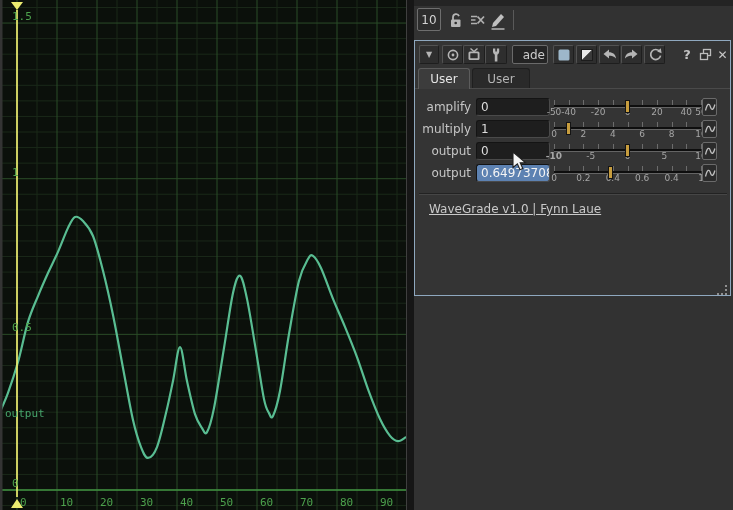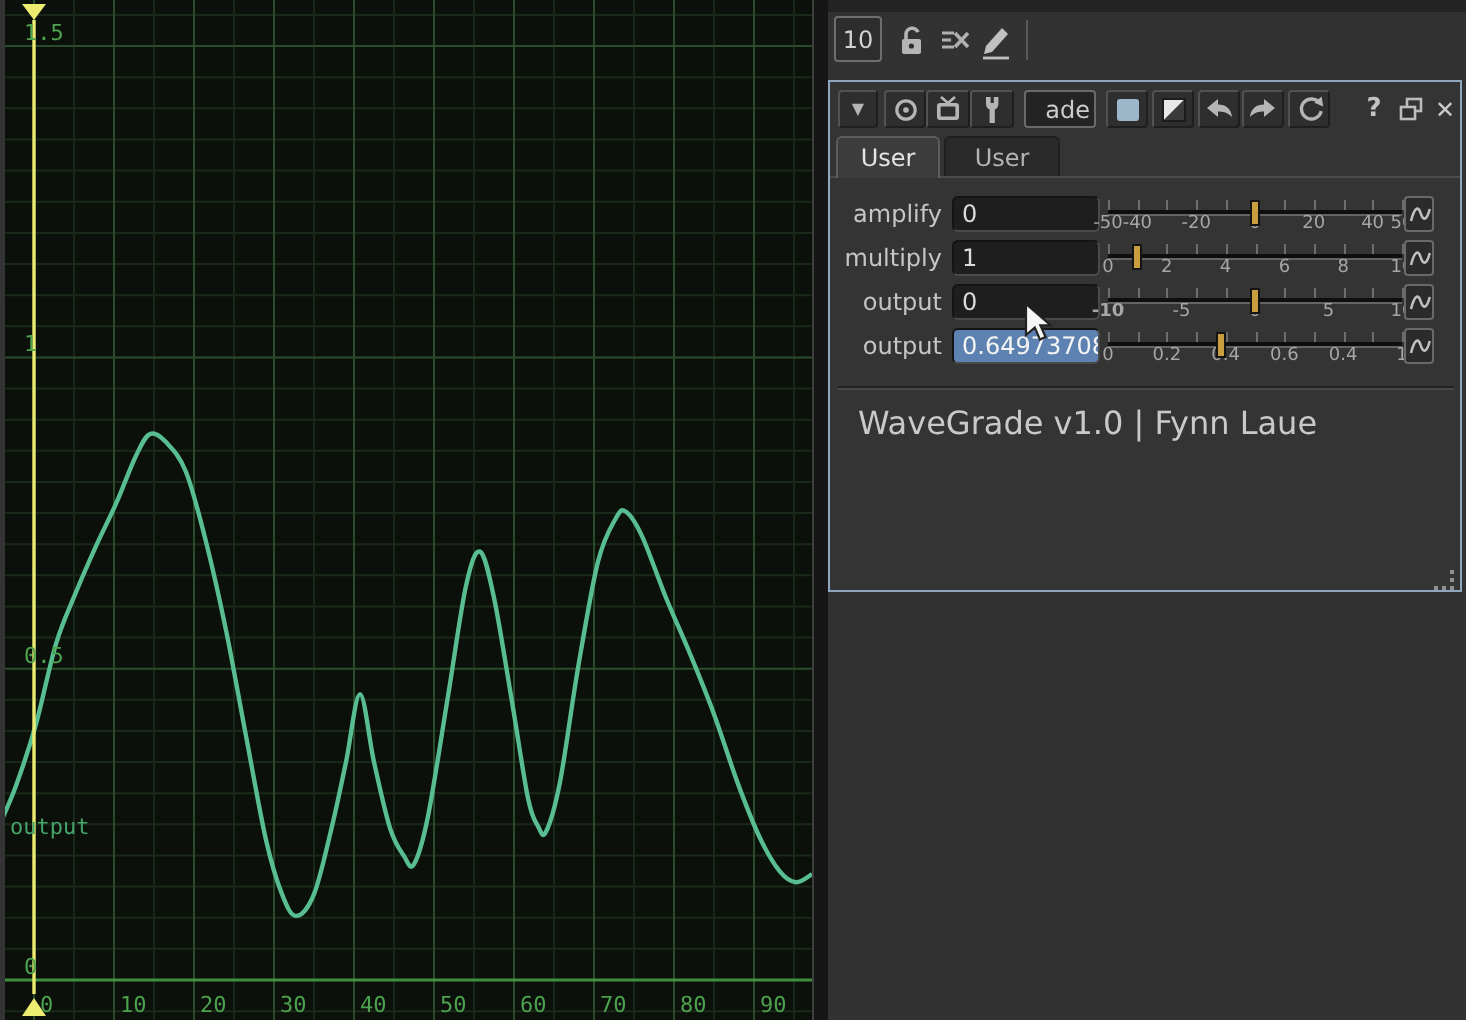--- a/index.html
+++ b/index.html
@@ -71,21 +71,21 @@
   .s-lbl{position:absolute;top:10px;font-size:9px;color:#a6a6a6;transform:translateX(-50%);white-space:nowrap;}
   .s-handle{position:absolute;top:3px;width:5px;height:13px;margin-left:-3px;background:#c79d3e;
       border:1px solid #141414;box-sizing:border-box;}
   .curve-btn{position:absolute;left:287px;top:1px;width:15px;height:18px;box-sizing:border-box;
       background:#2b2b2b;border:1px solid #6a6a6a;border-radius:2px;
       display:flex;align-items:center;justify-content:center;}
 
   
   #panel-divider{position:absolute;left:4px;top:152px;width:308px;height:0;
       border-top:1px solid #222222;border-bottom:1px solid #464646;}
-  #panel-footer{position:absolute;left:14px;top:161px;color:#c9c9c9;font-size:16px;}
+  #panel-footer{position:absolute;left:14px;top:161px;color:#c9c9c9;font-size:12px;text-decoration:underline;}
   #panel-grip{position:absolute;right:2px;bottom:2px;width:12px;height:12px;cursor:nwse-resize;}
 
   
   #cursor{position:absolute;left:512px;top:151px;z-index:50;pointer-events:none;}
 </style>
 </head>
 <body>
 <div id="screen">
 
   <div id="graph-pane">

